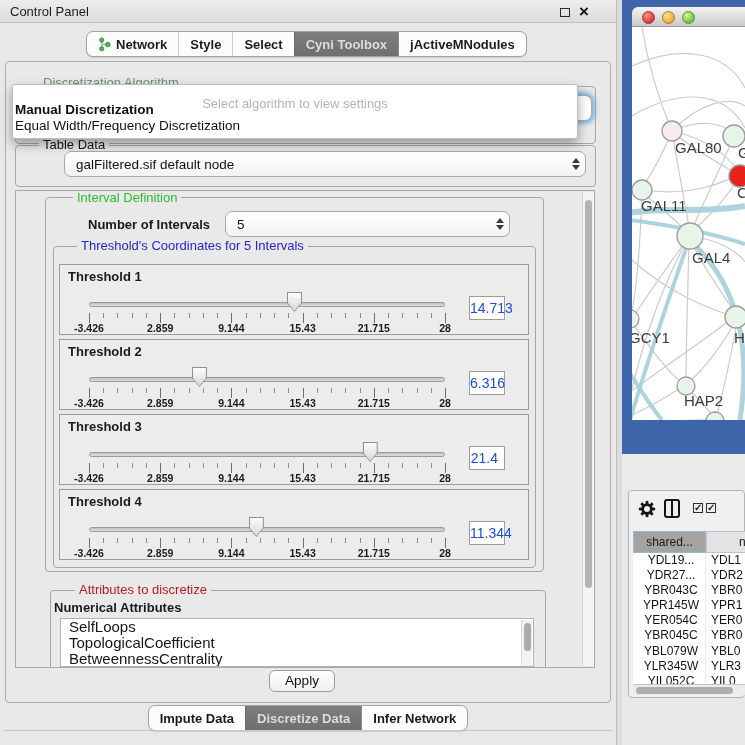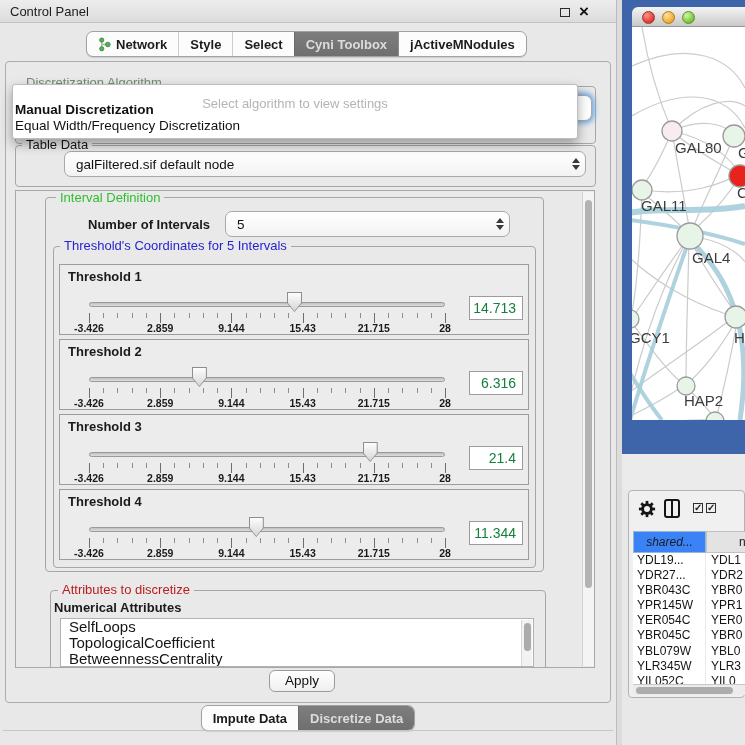--- a/index.html
+++ b/index.html
@@ -43,21 +43,21 @@
   #top-tabs { left:86px; top:31px; }
   #bottom-tabs-wrap { left:0; top:705px; width:616px; display:flex; justify-content:center; }
 
   #cp-frame {
     left:5px; top:61px; width:606px; height:642px;
     border:1px solid #ACACAC; border-radius:4px; background:#E9E9E9;
   }
   #cp-bottomline { left:3px; top:730px; width:610px; height:5px; border-top:1px solid #C6C6C6; }
 
   .groupbox { border:1px solid #A6A6A6; border-radius:4px; background:transparent; }
-  .group-title { position:absolute; background:#E9E9E9; padding:0 4px; font-size:13px; line-height:14px; white-space:nowrap; }
+  .group-title { position:absolute; background:#E9E9E9; padding:0 4px; font-size:13px; line-height:14px; white-space:nowrap;margin-left:17px; }
 
   
   #grp-alg { left:15px; top:86px; width:581px; height:58px; }
   #grp-alg-title { left:22px; top:76px; color:#6F8F6F; }
   #combo-hidden {
     left:22px; top:95px; width:570px; height:26px;
     background:#fff; border:1px solid #A9A9A9; border-radius:7px;
     box-shadow:0 0 5px 2.5px rgba(95,160,220,0.85);
   }
 
@@ -104,22 +104,22 @@
   .th-panel { position:absolute; left:43px; width:470px; height:71px; background:#ECECEC; border:1px solid #9C9C9C; }
   .th-label { position:absolute; left:8px; top:4px; font-weight:bold; font-size:13px; }
   .th-track { position:absolute; left:29px; top:37px; width:356px; height:5px; border:1px solid #9A9A9A; border-radius:3px; background:linear-gradient(#BFBFBF,#DEDEDE); }
   .th-handle { position:absolute; top:27px; width:15px; height:20px; clip-path:polygon(0 0,100% 0,100% 55%,50% 100%,0 55%); background:#8E8E8E; }
   .th-handle .inner { position:absolute; left:1px; top:1px; right:1px; bottom:1px; clip-path:polygon(0 0,100% 0,100% 55%,50% 100%,0 55%); background:linear-gradient(#FDFDFD,#D6D6D6); }
   .th-ticks-minor { position:absolute; left:29px; top:48px; width:357px; height:5px;
     background:repeating-linear-gradient(to right,#8C8C8C 0 1px,transparent 1px 14.24px); }
   .th-ticks-major { position:absolute; left:29px; top:48px; width:357px; height:10px;
     background:repeating-linear-gradient(to right,#6E6E6E 0 1px,transparent 1px 71.2px); }
   .th-ticklabel { position:absolute; top:57px; width:56px; text-align:center; font-size:10.5px; font-weight:bold; color:#1a1a1a; }
-  .th-value { position:absolute; left:409px; top:31px; width:54px; height:24px; background:#fff; border:1px solid #9C9C9C;
-    font-size:14px; text-align:right; padding-right:6px; line-height:22px; color:#15803d; }
+  .th-value { position:absolute; left:409px; top:31px; width:36px; height:24px; background:#fff; border:1px solid #9C9C9C;
+    font-size:14px; text-align:right; padding-right:6px; line-height:22px; color:#1d4ed8; }
 
   #grp-attrs { left:34px; top:399px; width:496px; height:100px; border:1px solid #A6A6A6; border-radius:4px; }
   #grp-attrs-title { left:42px; top:392px; }
   #attrs-label { left:38px; top:409px; font-weight:bold; font-size:13px; }
   #attr-list { left:44px; top:427px; width:474px; height:49px; background:#fff; border:1px solid #B2B2B2; overflow:hidden; }
   .attr-item { padding-left:8px; font-size:15px; line-height:16px; color:#151515; }
   #attr-vscroll { position:absolute; right:1px; top:1px; width:11px; height:47px; background:#F2F2F2; border-left:1px solid #D8D8D8; }
   #attr-vscroll .thumb { position:absolute; left:2px; top:3px; width:7px; height:28px; background:#ABABAB; border-radius:4px; }
 
   #apply-btn {
@@ -153,21 +153,21 @@
   #columns-icon { left:664px; top:499px; width:16px; height:19px; border:2px solid #141414; border-radius:3px; }
   #columns-icon::after { content:""; position:absolute; left:5px; top:0; width:2px; height:15px; background:#141414; }
   .cb-icon { width:10px; height:10px; border:1.5px solid #2e2e2e; font-size:10px; line-height:8px; font-weight:bold; color:#222; text-align:center; }
   #cb1 { left:693px; top:503px; } #cb2 { left:706px; top:503px; }
 
   .th-cell { position:absolute; top:531px; height:22px; font-size:12px; line-height:20px; }
   #hdr-col1 { left:633px; width:73px; background:#B7DAEE; border:1px solid #96B9D2; text-align:center; color:#1c1c1c; }
   #hdr-col2 { left:706px; width:100px; background:#E3E3E3; border:1px solid #C2C2C2; padding-left:32px; color:#1c1c1c; }
   #table-rows { left:633px; top:553px; width:112px; height:131px; background:#fff; overflow:hidden; }
   .trow { display:flex; height:15.1px; font-size:12px; line-height:15px; color:#141414; }
-  .trow .c1 { width:73px; padding-left:4px; border-right:1px solid #EBEBEB; overflow:hidden; white-space:nowrap; }
+  .trow .c1 { width:73px; padding-left:4px; border-right:1px solid #EBEBEB; overflow:hidden; white-space:nowrap;text-align:center; }
   .trow .c2 { padding-left:5px; overflow:hidden; white-space:nowrap; }
   #tp-hscroll { left:633px; top:684px; width:112px; height:11px; background:#ECECEC; border-top:1px solid #C6C6C6; }
   #tp-hscroll .thumb { position:absolute; left:3px; top:2px; width:97px; height:7px; background:#ADADAD; border-radius:4px; }
 </style>
 </head>
 <body>
 
 <div id="root">
 
   <div id="left-panel" class="abs">
@@ -327,20 +327,23 @@
 
     <div id="apply-btn" class="abs">Apply</div>
 
     <div id="bottom-tabs-wrap" class="abs">
       <div id="bottom-tabs" class="tabbar">
           <div class="tab">
             <span>Impute Data</span>
           </div>
           <div class="tab selected">
             <span>Discretize Data</span>
+          </div>
+          <div class="tab">
+            <span>Infer Network</span>
           </div>
         </div>
     </div>
     <div id="cp-bottomline" class="abs"></div>
   </div>
 
   <div id="divider" class="abs"></div>
 
   <div id="net-frame" class="abs" style="background: rgb(62, 100, 169);"></div>
   <div id="net-titlebar" class="abs"></div>
@@ -414,21 +417,21 @@
       <line x1="4.4" y1="10" x2="1" y2="10"></line>
         <line x1="6.04" y1="6.04" x2="3.64" y2="3.64"></line>
       <line x1="10" y1="4.4" x2="10" y2="1"></line>
         <line x1="13.96" y1="6.04" x2="16.36" y2="3.64"></line>
     </g>
   </svg>
   <div id="columns-icon" class="abs"></div>
   <div id="cb1" class="abs cb-icon">✓</div>
   <div id="cb2" class="abs cb-icon">✓</div>
 
-  <div id="hdr-col1" class="th-cell abs" style="background: #3b82f6; font-style: italic;">shared...</div>
+  <div id="hdr-col1" class="th-cell abs" style="background: #a3a3a3;">shared...</div>
   <div id="hdr-col2" class="th-cell abs">n</div>
   <div id="table-rows" class="abs">
       <div class="trow">
         <div class="c1">YDL19...</div>
         <div class="c2">YDL1</div>
       </div>
       <div class="trow">
         <div class="c1">YDR27...</div>
         <div class="c2">YDR2</div>
       </div>

